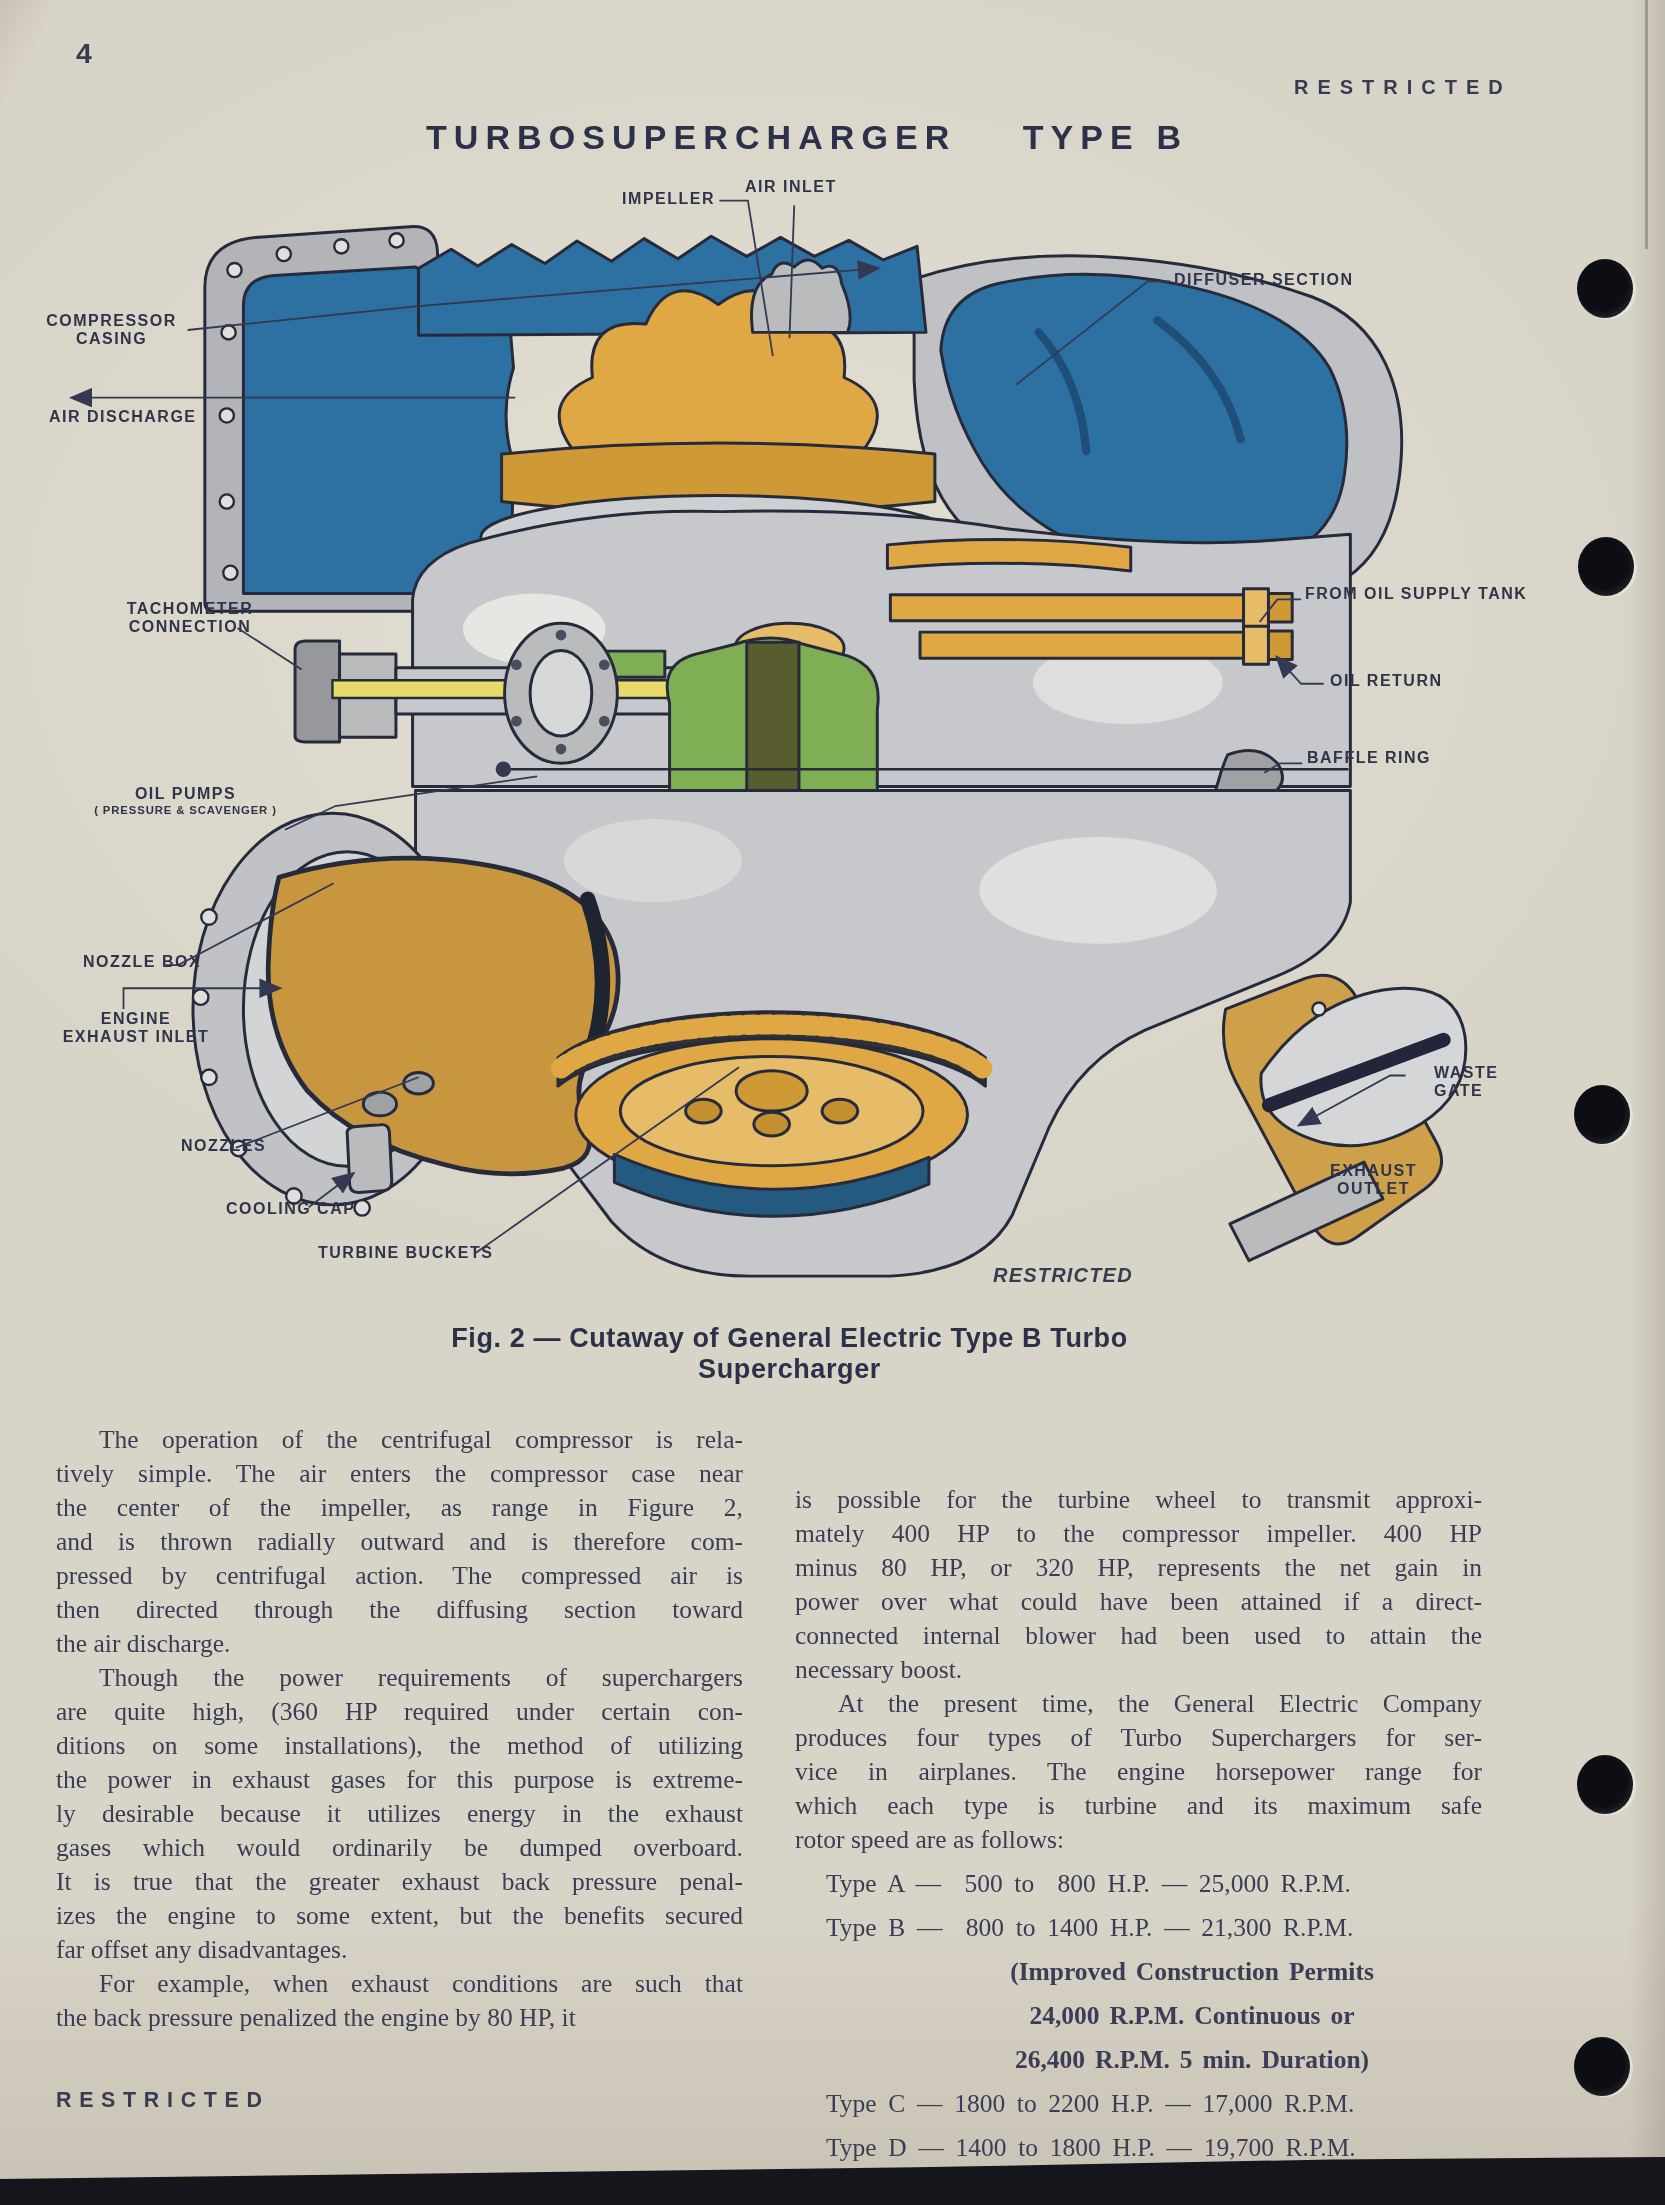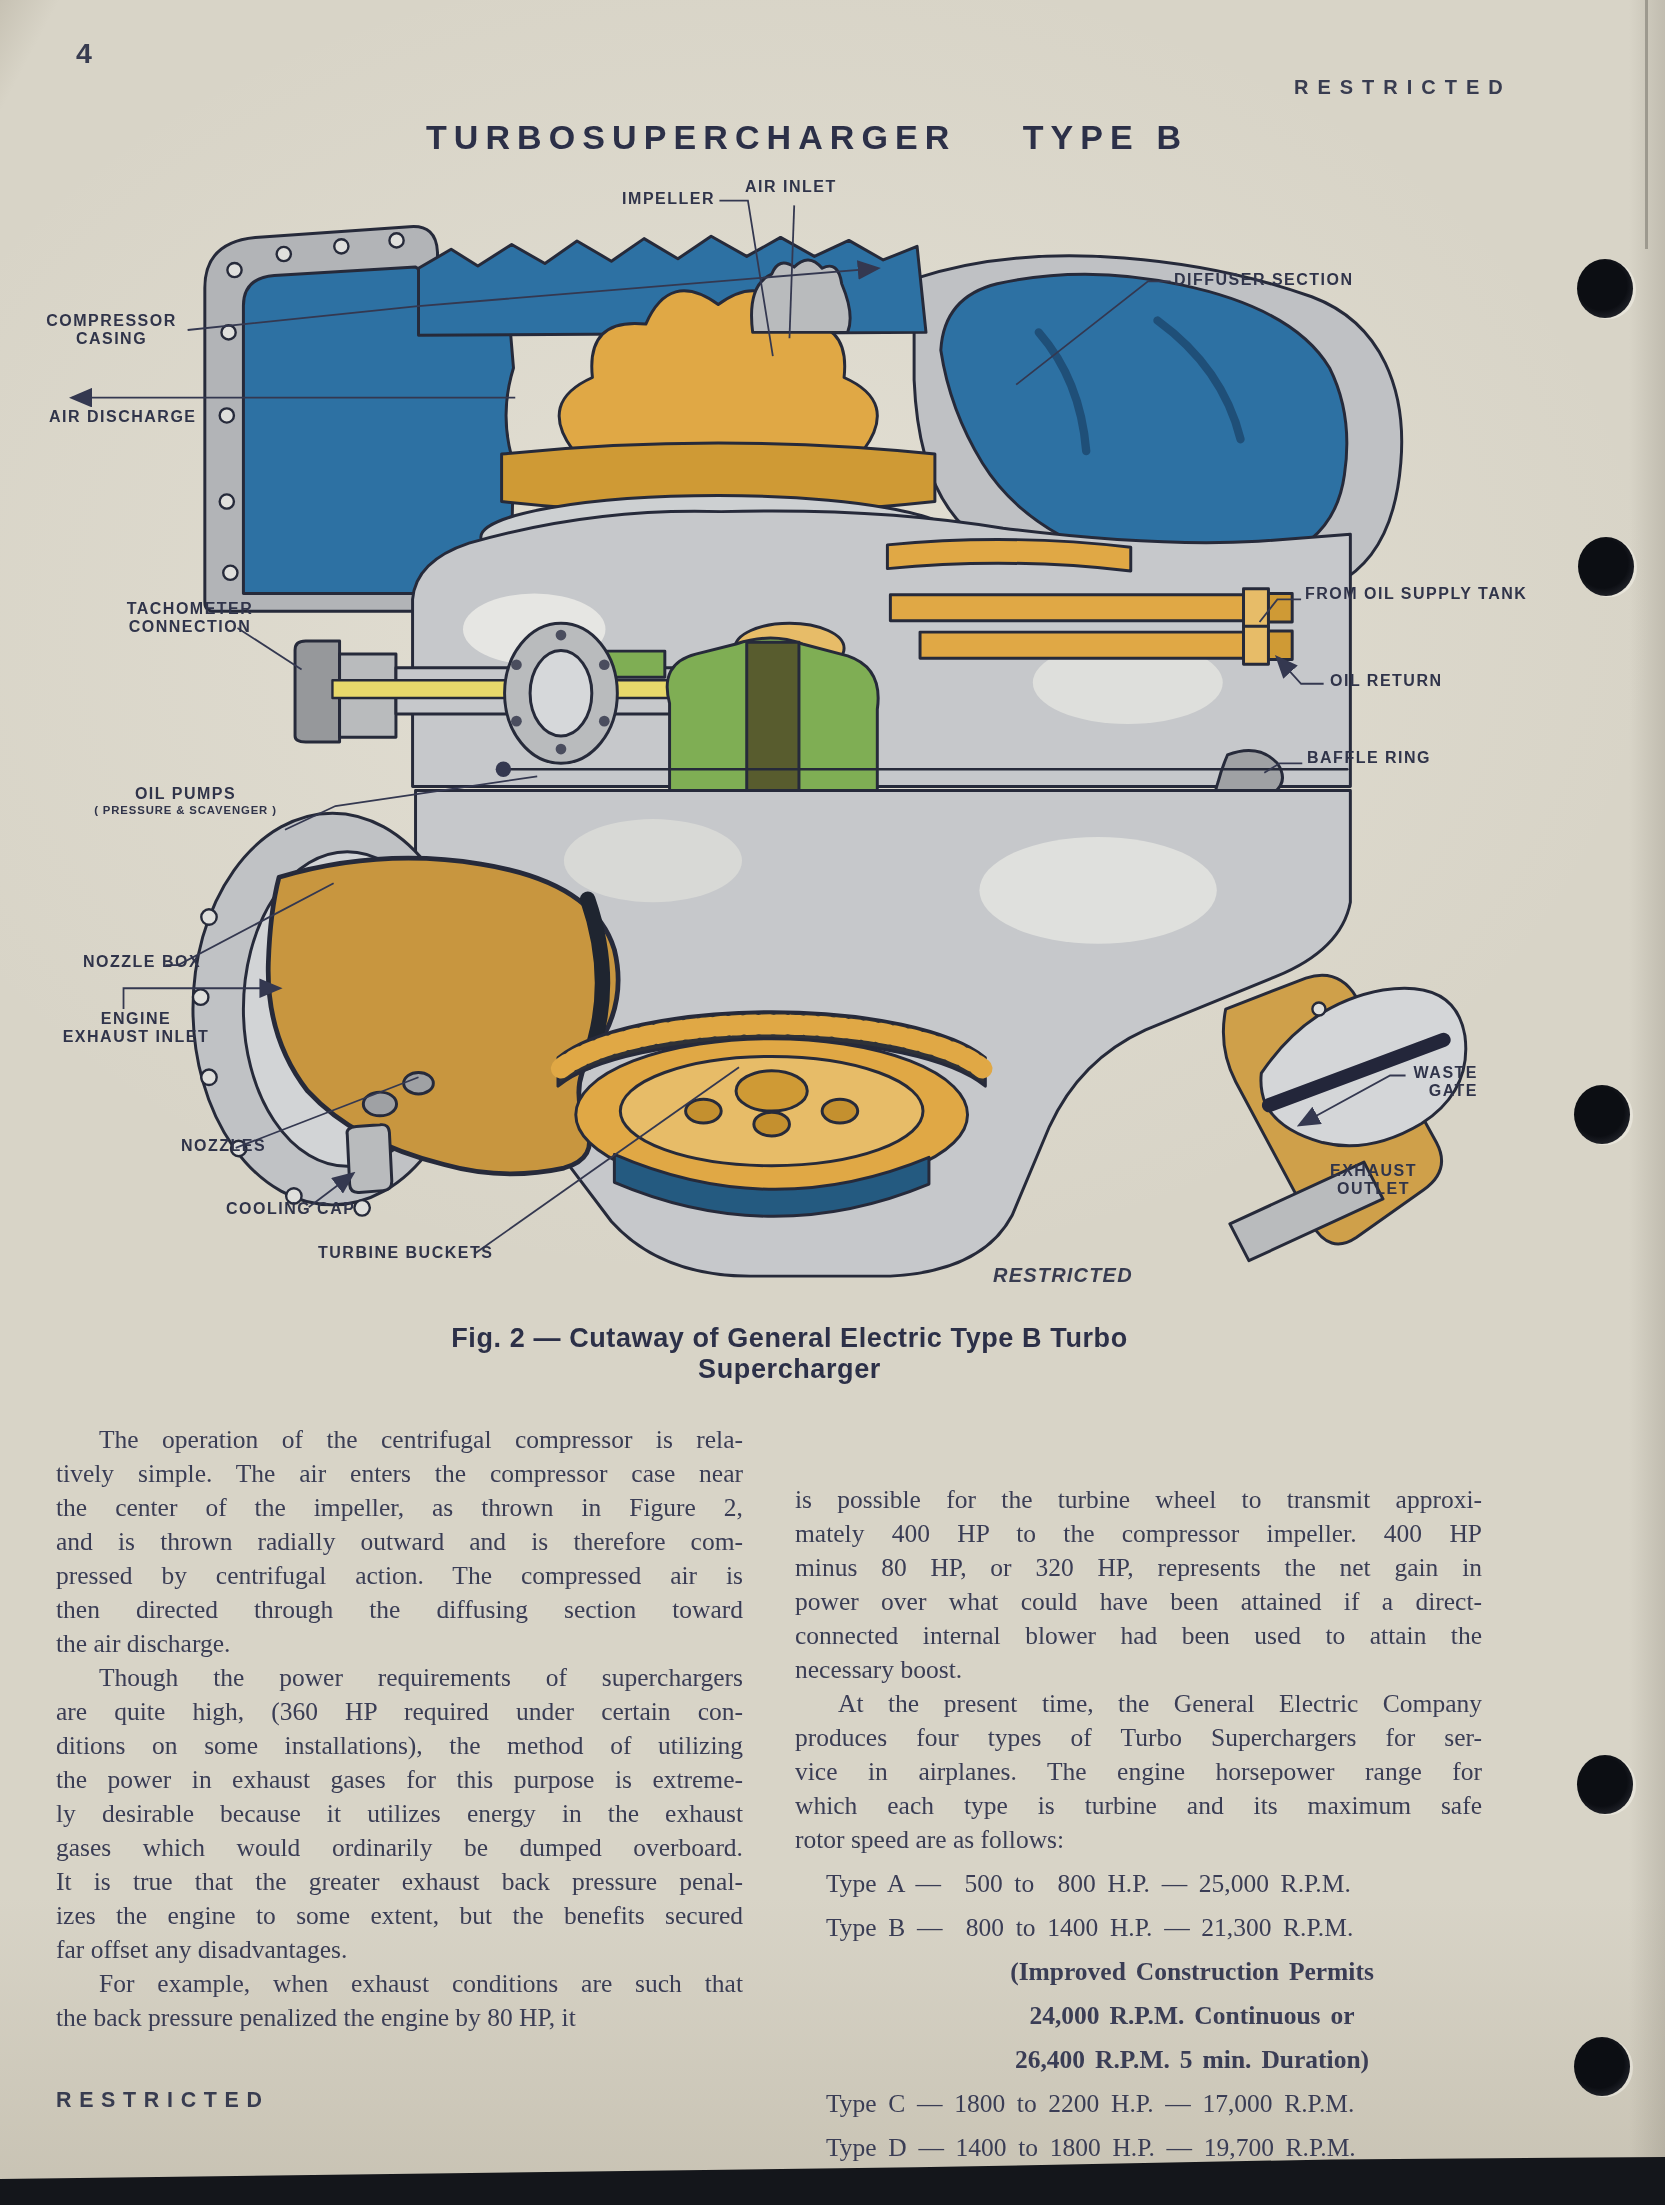--- a/index.html
+++ b/index.html
@@ -204,31 +204,31 @@
     <div class="lbl small">( PRESSURE &amp; SCAVENGER )</div>
   </div>
   <div class="abs lbl" style="left:1305px;top:585px;z-index:2;white-space:nowrap;">FROM OIL SUPPLY TANK</div>
   <div class="abs lbl" style="left:1330px;top:672px;z-index:2;white-space:nowrap;">OIL RETURN</div>
   <div class="abs lbl" style="left:1307px;top:749px;z-index:2;white-space:nowrap;">BAFFLE RING</div>
   <div class="abs lbl" style="left:83px;top:953px;z-index:2;white-space:nowrap;">NOZZLE BOX</div>
   <div class="abs lbl" style="left:62px;top:1010px;width:148px;text-align:center;z-index:2;">ENGINE EXHAUST INLET</div>
   <div class="abs lbl" style="left:181px;top:1137px;z-index:2;white-space:nowrap;">NOZZLES</div>
   <div class="abs lbl" style="left:226px;top:1200px;z-index:2;white-space:nowrap;">COOLING CAP</div>
   <div class="abs lbl" style="left:318px;top:1244px;z-index:2;white-space:nowrap;">TURBINE BUCKETS</div>
-  <div class="abs lbl" style="left:1401px;top:1064px;width:77px;text-align:right;z-index:2;">WASTE GATE</div>
+  <div class="abs lbl" style="left:1434px;top:1064px;width:77px;text-align:left;z-index:2;">WASTE GATE</div>
   <div class="abs lbl" style="left:1329px;top:1162px;width:89px;text-align:center;z-index:2;">EXHAUST OUTLET</div>
 
   <div class="abs fig-restricted" style="left:993px;top:1264px;z-index:2;">RESTRICTED</div>
   <div class="abs fig-caption" style="left:356px;top:1323px;width:867px;z-index:2;">Fig. 2 — Cutaway of General Electric Type B Turbo Supercharger</div>
 
   <div class="abs body-col" style="left:56px;top:1423px;width:687px;z-index:2;">
       <div>
         <div class="tline indent">The operation of the centrifugal compressor is rela-</div>
         <div class="tline">tively simple. The air enters the compressor case near</div>
-        <div class="tline">the center of the impeller, as thrown in Figure 2,</div>
+        <div class="tline">the center of the impeller, as range in Figure 2,</div>
         <div class="tline">and is thrown radially outward and is therefore com-</div>
         <div class="tline">pressed by centrifugal action. The compressed air is</div>
         <div class="tline">then directed through the diffusing section toward</div>
         <div class="tline last">the air discharge.</div>
       </div>
       <div>
         <div class="tline indent">Though the power requirements of superchargers</div>
         <div class="tline">are quite high, (360 HP required under certain con-</div>
         <div class="tline">ditions on some installations), the method of utilizing</div>
         <div class="tline">the power in exhaust gases for this purpose is extreme-</div>

